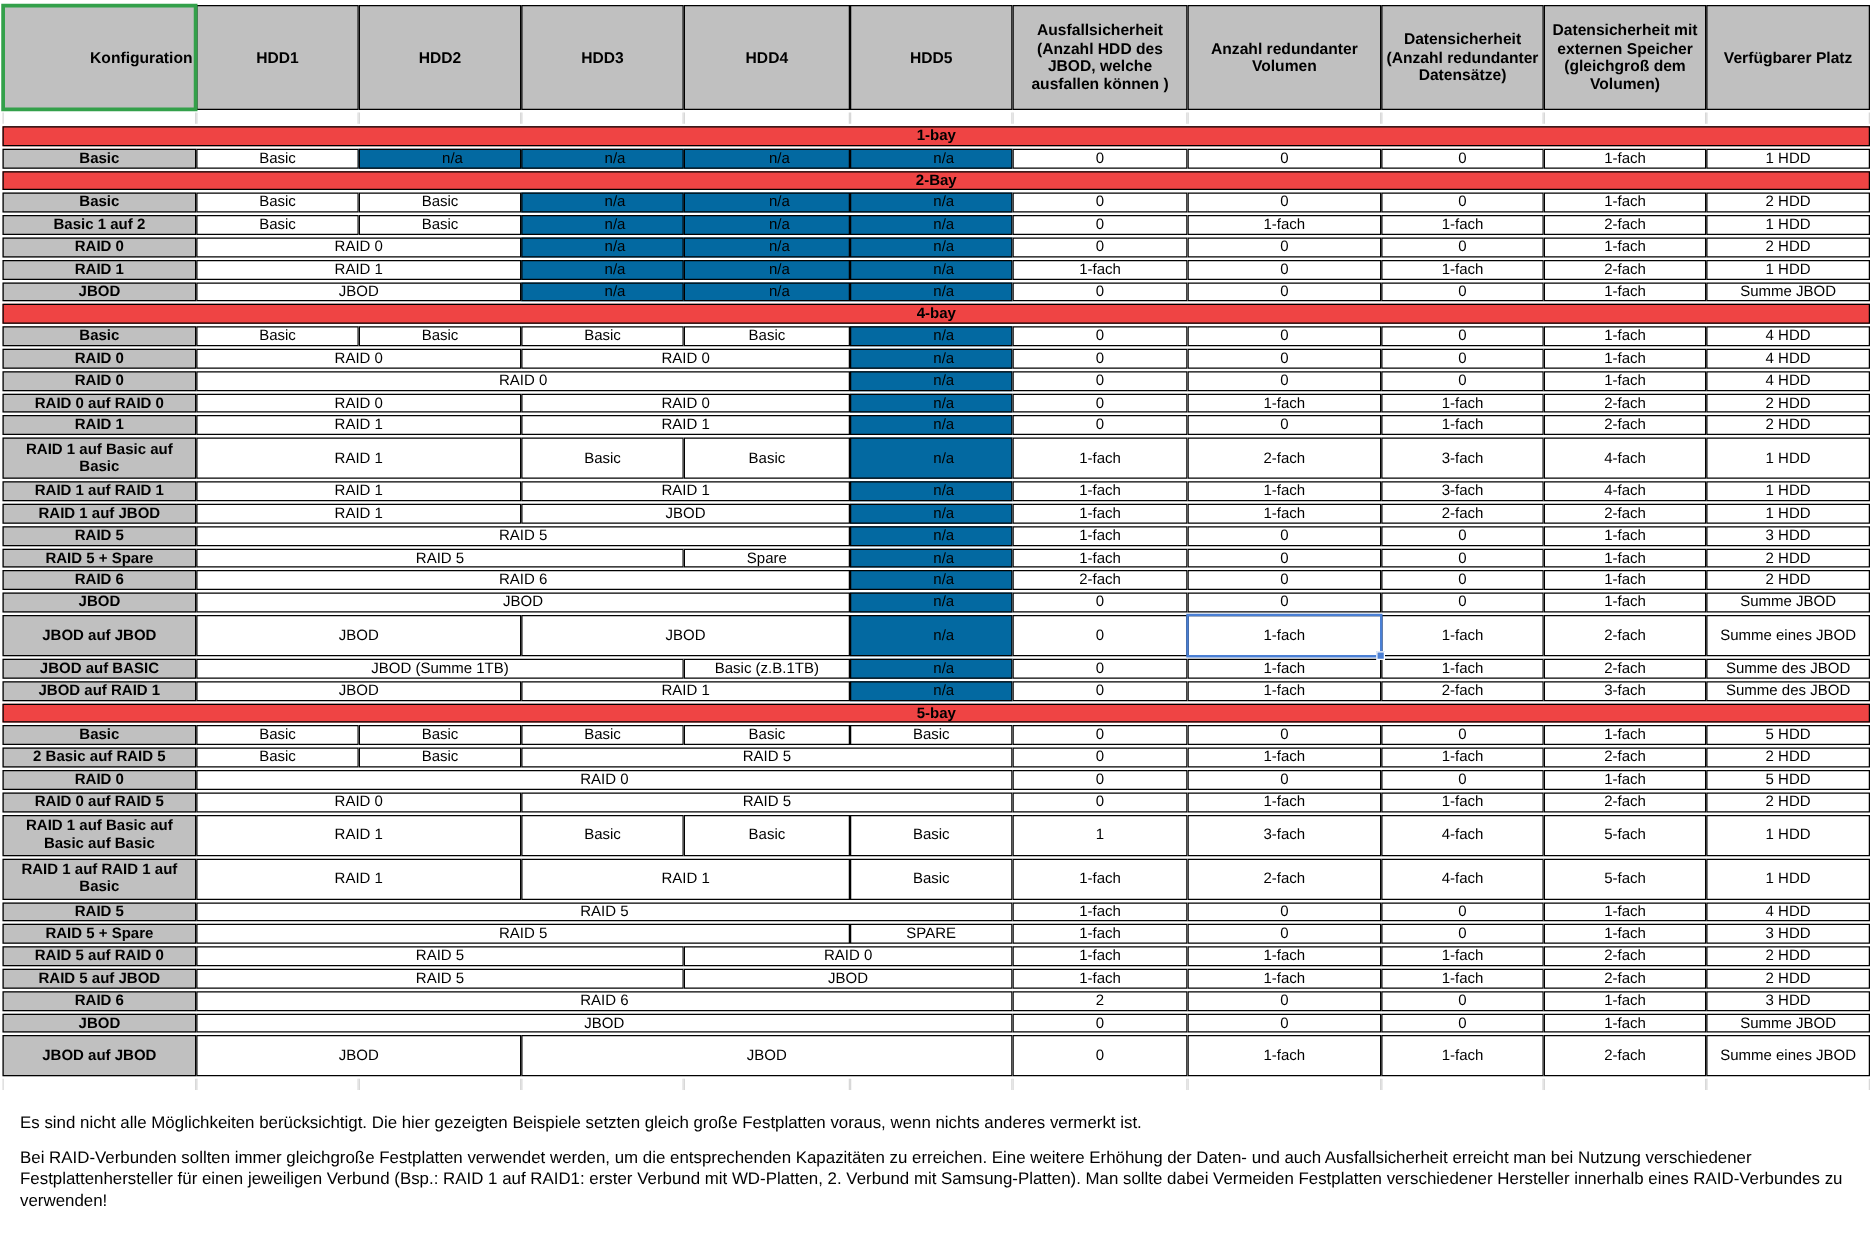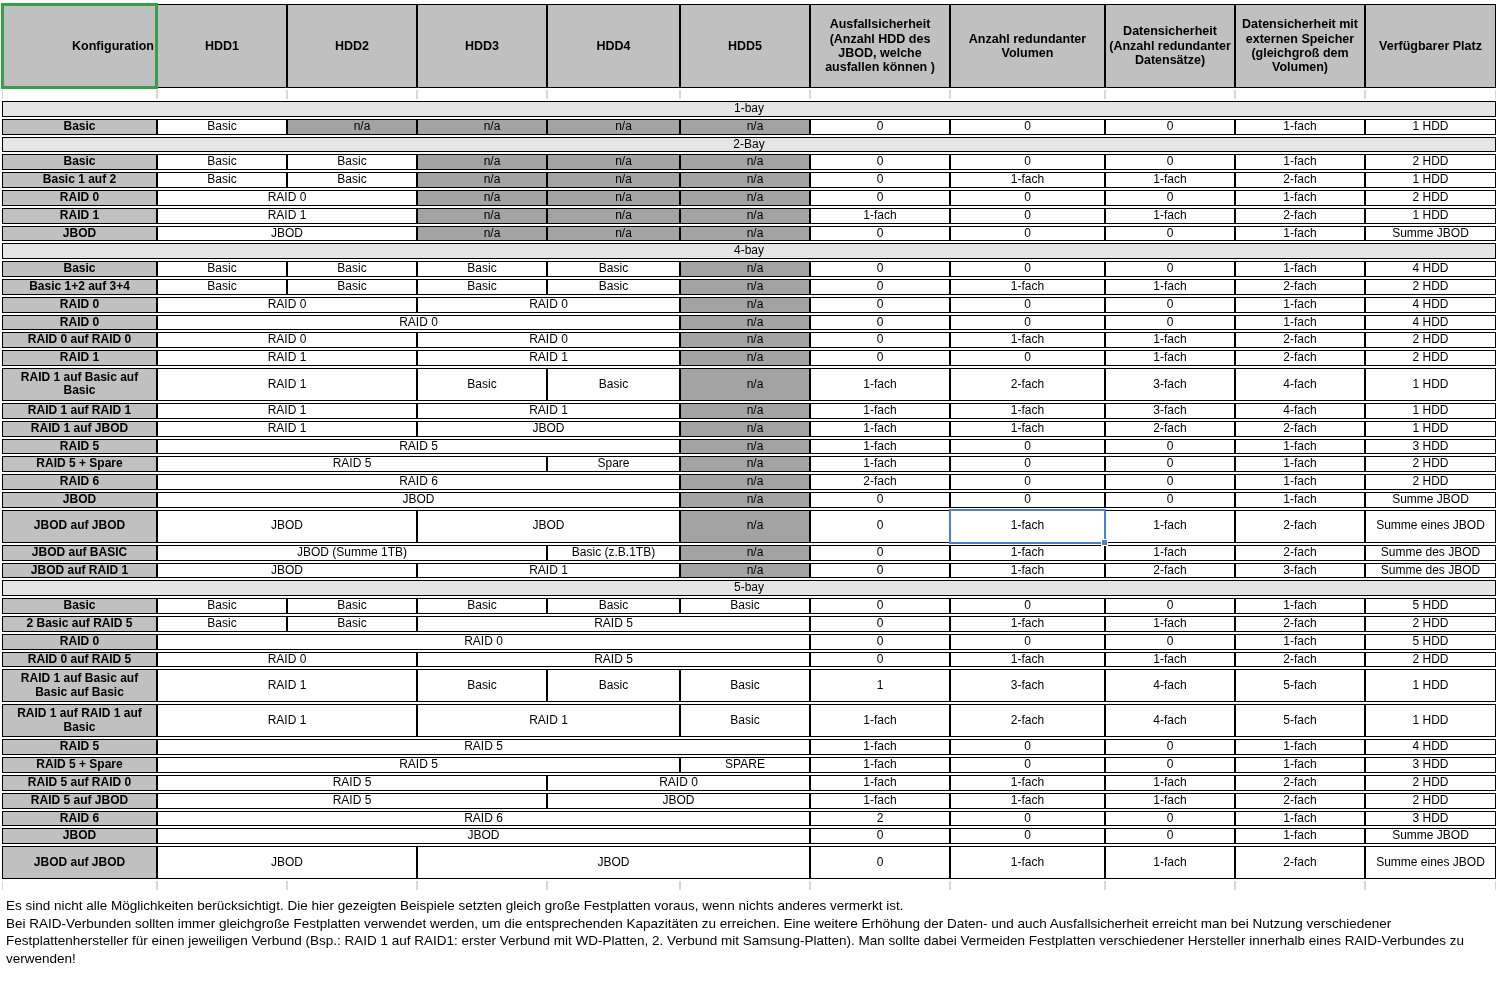--- a/index.html
+++ b/index.html
@@ -31,28 +31,28 @@
     font-weight: bold;
     font-size: 12.5px;
     height: 84px;
   }
   #grid th.konfig {
     outline: 3px solid #33a04a;
     outline-offset: -2px;
     text-align: right;
   }
   #grid tr.bar td {
-    background: #e5e5e5;
-    font-weight: normal;
+    background: #ef4444;
+    font-weight: bold;
     height: 15px;
   }
   #grid tr.std td { height: 14px; }
   #grid tr.tall td { height: 33px; margin-top: 40px; }
   #grid td.cfg { background: #c0c0c0; font-weight: bold; }
-  #grid td.na  { background: #a3a3a3; padding-left: 22px; }
+  #grid td.na  { background: #0369a1; padding-left: 22px; }
   #grid td.hdd { background: #ffffff; }
   #grid td.val { background: #ffffff; }
   #grid tr.spacer td {
     border: none;
     border-left: 1px solid #d8d8d8;
     border-right: 1px solid #d8d8d8;
     background: #fff;
     height: 9px;
   }
   #grid td.sel {
@@ -71,21 +71,21 @@
     border: 1px solid #fff;
     z-index: 5;
   }
   .footer {
     width: 1492px;
     font-size: 13.5px;
     line-height: 1.3;
     padding: 5px 2px 2px 4px;
     text-align: left;
   }
-  .footer div { margin: 0; }
+  .footer div { margin: 10px; }
 </style>
 </head>
 <body>
 
 <div class="sheet">
   <table id="grid">
     <colgroup>
       <col style="width:155px">
         <col style="width:130px">
         <col style="width:130px">
@@ -216,33 +216,20 @@
           <td class="hdd">Basic</td>
           <td class="hdd">Basic</td>
           <td class="na">n/a</td>
           <td class="val">0</td>
           <td class="val">0</td>
           <td class="val">0</td>
           <td class="val">1-fach</td>
           <td class="val">4 HDD</td>
         </tr>
         <tr class="std">
-          <td class="cfg">Basic 1+2 auf 3+4</td>
-          <td class="hdd">Basic</td>
-          <td class="hdd">Basic</td>
-          <td class="hdd">Basic</td>
-          <td class="hdd">Basic</td>
-          <td class="na">n/a</td>
-          <td class="val">0</td>
-          <td class="val">1-fach</td>
-          <td class="val">1-fach</td>
-          <td class="val">2-fach</td>
-          <td class="val">2 HDD</td>
-        </tr>
-        <tr class="std">
           <td class="cfg">RAID 0</td>
           <td class="hdd" colspan="2">RAID 0</td>
           <td class="hdd" colspan="2">RAID 0</td>
           <td class="na">n/a</td>
           <td class="val">0</td>
           <td class="val">0</td>
           <td class="val">0</td>
           <td class="val">1-fach</td>
           <td class="val">4 HDD</td>
         </tr>

